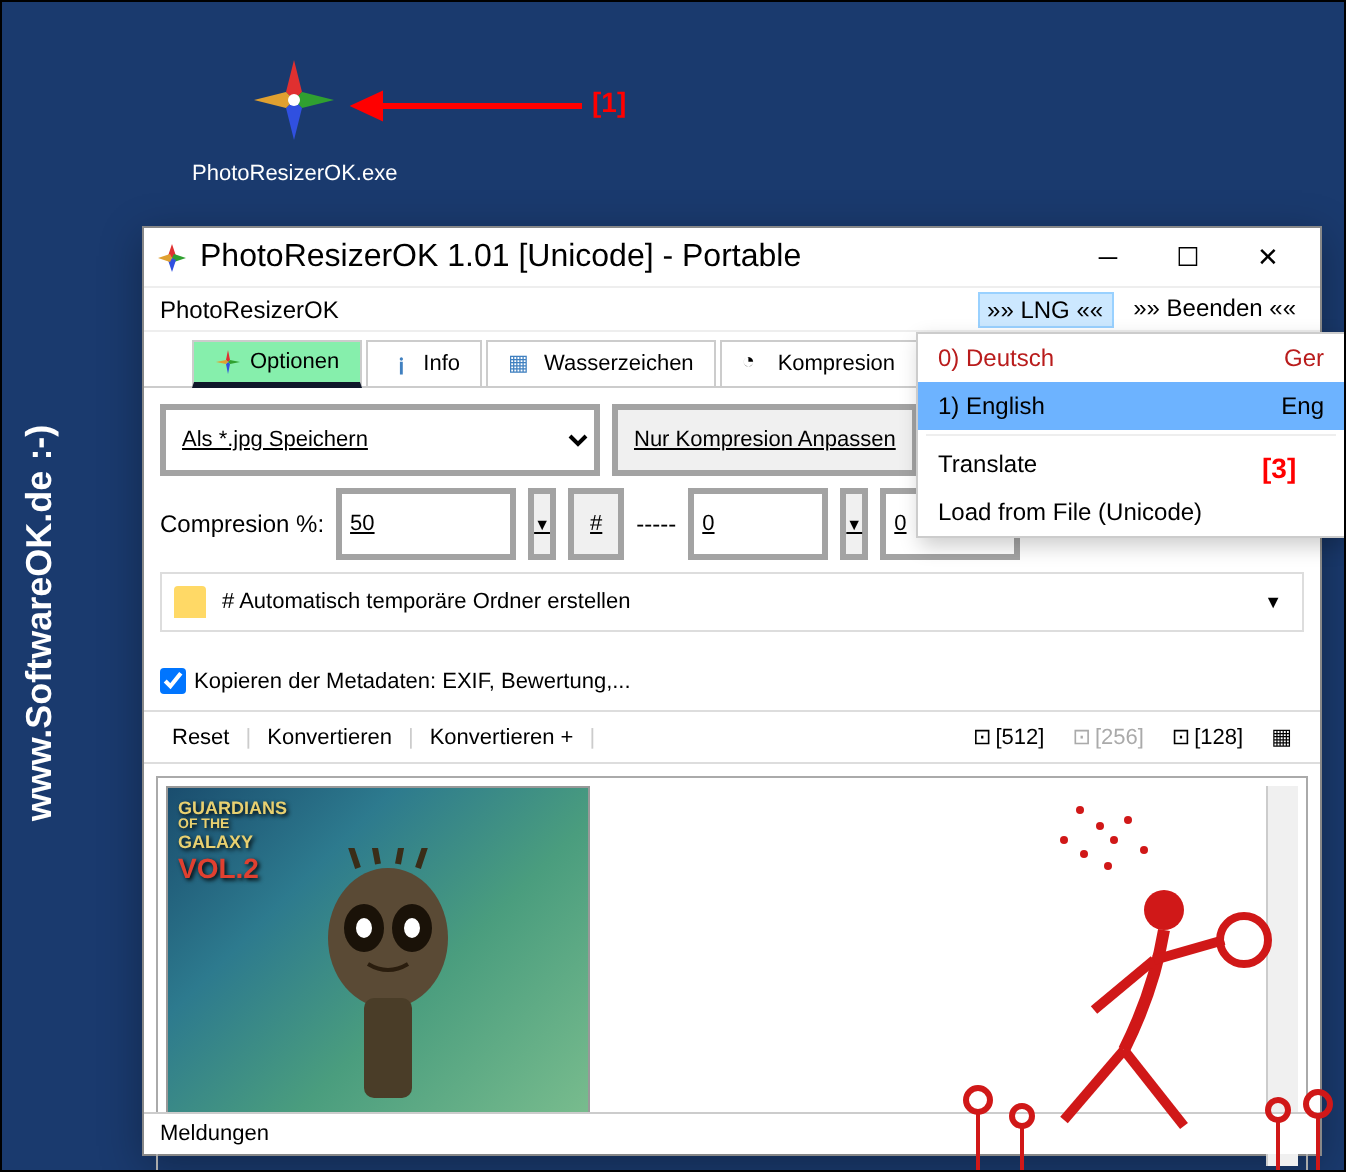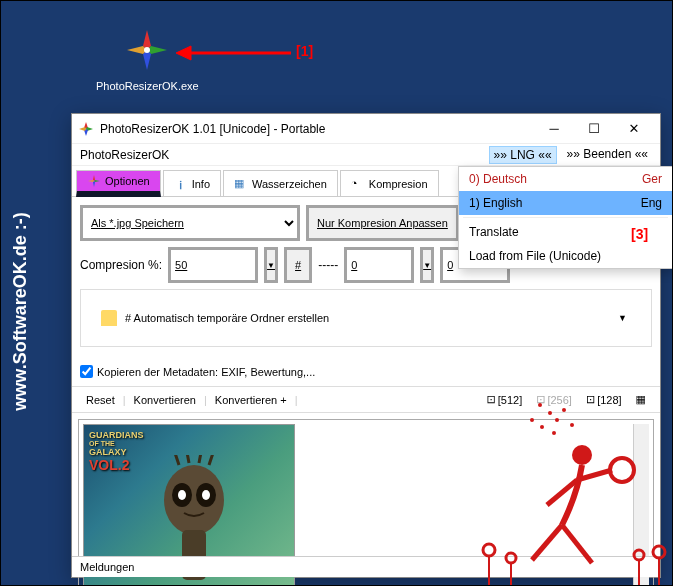--- a/index.html
+++ b/index.html
@@ -66,21 +66,21 @@
       padding: 0 6px;
       border-bottom: 1px solid #eee;
     }
     .titlebar .app-icon {
       width: 16px;
       height: 16px;
       margin-right: 6px;
     }
     .titlebar .title {
       flex: 1;
-      font-size: 12px;
+      font-size: 16px;
     }
     .win-controls {
       display: flex;
     }
     .win-btn {
       width: 40px;
       height: 28px;
       display: flex;
       align-items: center;
       justify-content: center;
@@ -124,23 +124,24 @@
       border-bottom: none;
       background: #fff;
       margin-right: 2px;
       cursor: pointer;
       display: flex;
       align-items: center;
       gap: 4px;
       font-size: 11px;
     }
     .tab.active {
-      background: #d946ef;
-      border-bottom: 6px solid #0f172a;
+      background: #86efac;
+      border-bottom: 3px solid #0f172a;
       margin-bottom: -1px;
+      margin-left: 20px;
     }
     .tab-icon {
       width: 14px;
       height: 14px;
       display: inline-block;
     }
     .options-panel {
       padding: 8px;
     }
     .row {
@@ -160,21 +161,21 @@
     .btn {
       cursor: pointer;
       background: #f0f0f0;
       padding: 2px 8px;
     }
     .folder-row {
       display: flex;
       align-items: center;
       gap: 4px;
       border: 1px solid #ddd;
-      padding: 20px;
+      padding: 6px;
     }
     .folder-icon {
       width: 16px;
       height: 16px;
       background: #ffd966;
       border-radius: 2px 2px 0 0;
     }
     .checkbox-row {
       display: flex;
       align-items: center;

